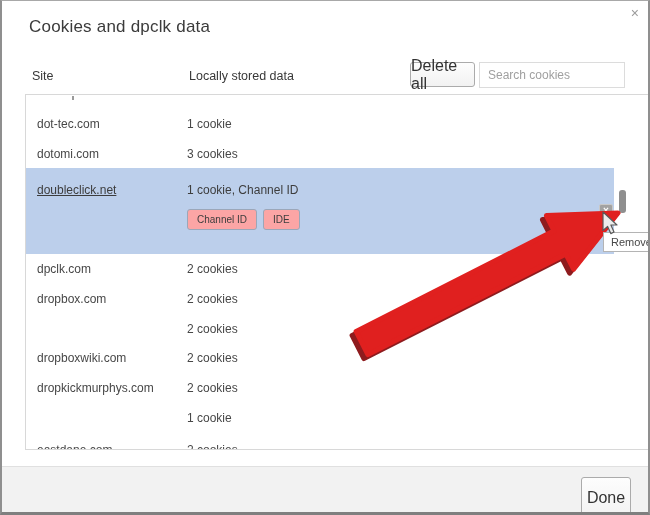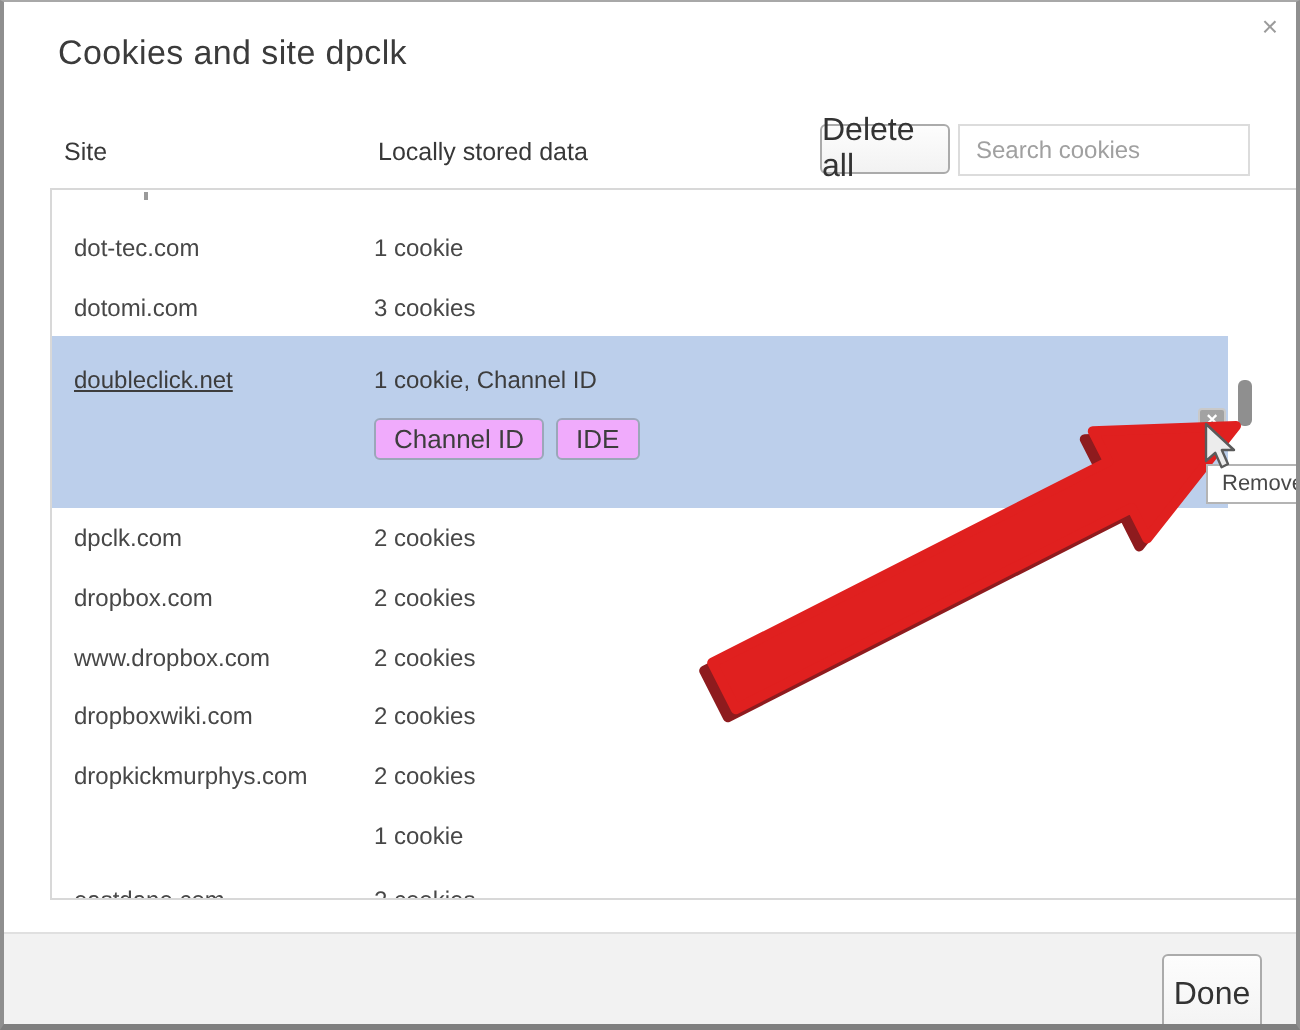--- a/index.html
+++ b/index.html
@@ -40,21 +40,21 @@
   .row .cdata{position:absolute;left:161px;}
   .row-sel{
     position:absolute;left:0;top:73px;width:588px;height:86px;background:#bccfeb;
     font-size:12px;color:#3d3d3d;
   }
   .row-sel .site{position:absolute;left:11px;top:15px;text-decoration:underline;}
   .row-sel .cdata{position:absolute;left:161px;top:15px;}
   .tagbar{position:absolute;left:161px;top:41px;display:flex;gap:6px;}
   .tag{
     height:21px;padding:0 9px;display:flex;align-items:center;border:1px solid #9ba7b9;
-    border-radius:3px;background:#f0abfc;font-size:13px;color:#3d3d3d;cursor:pointer;
+    border-radius:3px;background:#fca5a5;font-size:10px;color:#3d3d3d;cursor:pointer;
   }
   .remove-x{
     position:absolute;left:573px;top:36px;width:14px;height:14px;background:#a2a2a2;
     border:1px solid #c9c9c9;border-radius:2px;color:#fff;font-size:10px;font-weight:bold;
     display:flex;align-items:center;justify-content:center;line-height:10px;cursor:pointer;z-index:5;
   }
   .scroll-thumb{position:absolute;left:593px;top:95px;width:7px;height:23px;background:#8f8f8f;border-radius:3px;z-index:5;cursor:pointer;}
   .tooltip{
     position:absolute;left:601px;top:231px;height:20px;padding:3px 7px;background:#fff;
     border:1px solid #b4b4b4;font-size:11px;color:#484848;z-index:45;white-space:nowrap;
@@ -66,21 +66,21 @@
     position:absolute;left:0;bottom:0;width:100%;height:46px;background:#f2f2f2;
     border-top:1px solid #e0e0e0;
   }
   .done{position:absolute;right:17px;top:10px;width:50px;height:42px;}
 </style>
 </head>
 <body>
 
 <div class="frame">
 
-  <div class="title">Cookies and site dpclk</div>
+  <div class="title">Cookies and dpclk data</div>
   <div class="close-x">×</div>
 
   <div class="col-head col-site">Site</div>
   <div class="col-head col-data">Locally stored data</div>
 
   <div class="btn delete-all">Delete all</div>
   <input class="search" type="text" placeholder="Search cookies" style="">
 
   <div class="list">
     <div class="remnant"></div>
@@ -108,21 +108,20 @@
 
     <div class="row" style="top:159px">
       <span class="site">dpclk.com</span>
       <span class="cdata">2 cookies</span>
     </div>
     <div class="row" style="top:189px">
       <span class="site">dropbox.com</span>
       <span class="cdata">2 cookies</span>
     </div>
     <div class="row" style="top:219px">
-      <span class="site">www.dropbox.com</span>
       <span class="cdata">2 cookies</span>
     </div>
     <div class="row" style="top:248px">
       <span class="site">dropboxwiki.com</span>
       <span class="cdata">2 cookies</span>
     </div>
     <div class="row" style="top:278px">
       <span class="site">dropkickmurphys.com</span>
       <span class="cdata">2 cookies</span>
     </div>

